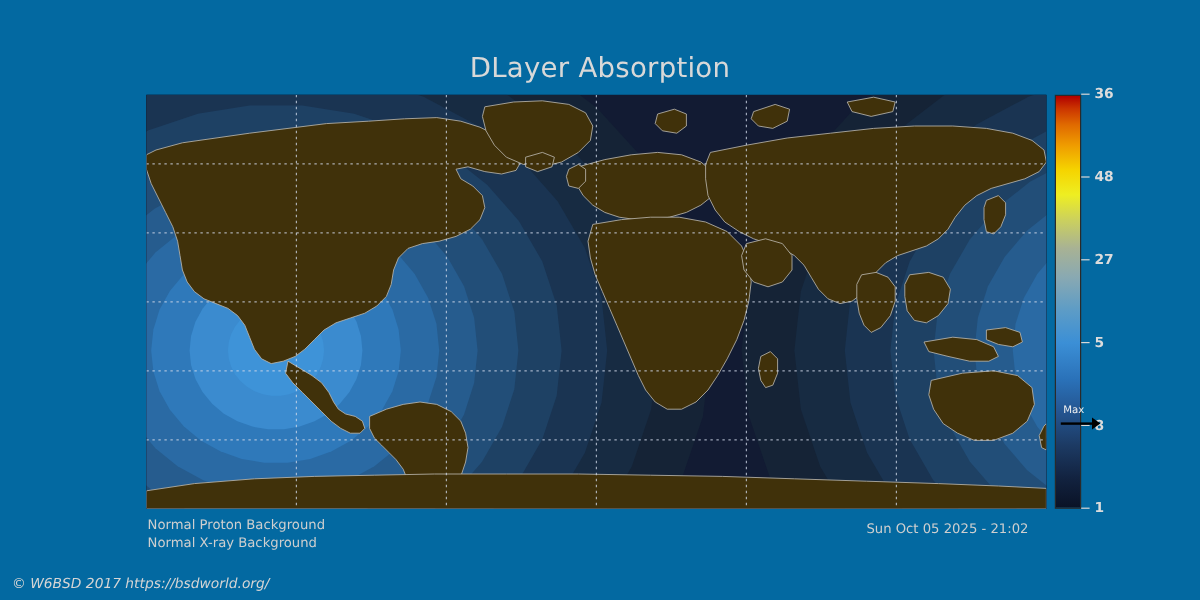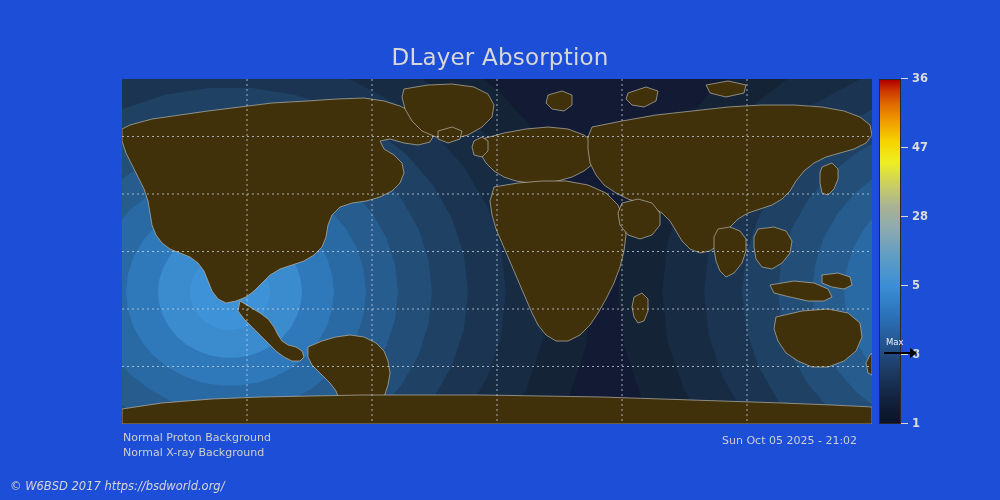--- a/index.html
+++ b/index.html
@@ -11,21 +11,21 @@
     width: 1000px;
     height: 500px;
     font-family: "DejaVu Sans", sans-serif;
     color: #e8e8e8;
     overflow: hidden;
     position: relative;
   }
   #root {
     position: absolute;
     inset: 0;
-    background: #1d4ed8;
+    background: #0369a1;
   }
   .title {
     position: absolute;
     left: 0;
     top: 44px;
     width: 1000px;
     text-align: center;
     font-size: 23px;
     color: #d8d8d8;
     letter-spacing: 0.2px;
@@ -261,25 +261,25 @@
       <div class="ctick" style="top: 276px;">
         <span class="dash"></span>
         <span class="lbl">8</span>
       </div>
       <div class="ctick" style="top: 207px;">
         <span class="dash"></span>
         <span class="lbl">5</span>
       </div>
       <div class="ctick" style="top: 138px;">
         <span class="dash"></span>
-        <span class="lbl">28</span>
+        <span class="lbl">27</span>
       </div>
       <div class="ctick" style="top: 69px;">
         <span class="dash"></span>
-        <span class="lbl">47</span>
+        <span class="lbl">48</span>
       </div>
       <div class="ctick" style="top: 0px;">
         <span class="dash"></span>
         <span class="lbl">36</span>
       </div>
     </div>
   <div class="cbar-axis-label-pos">
     
   </div>
 

